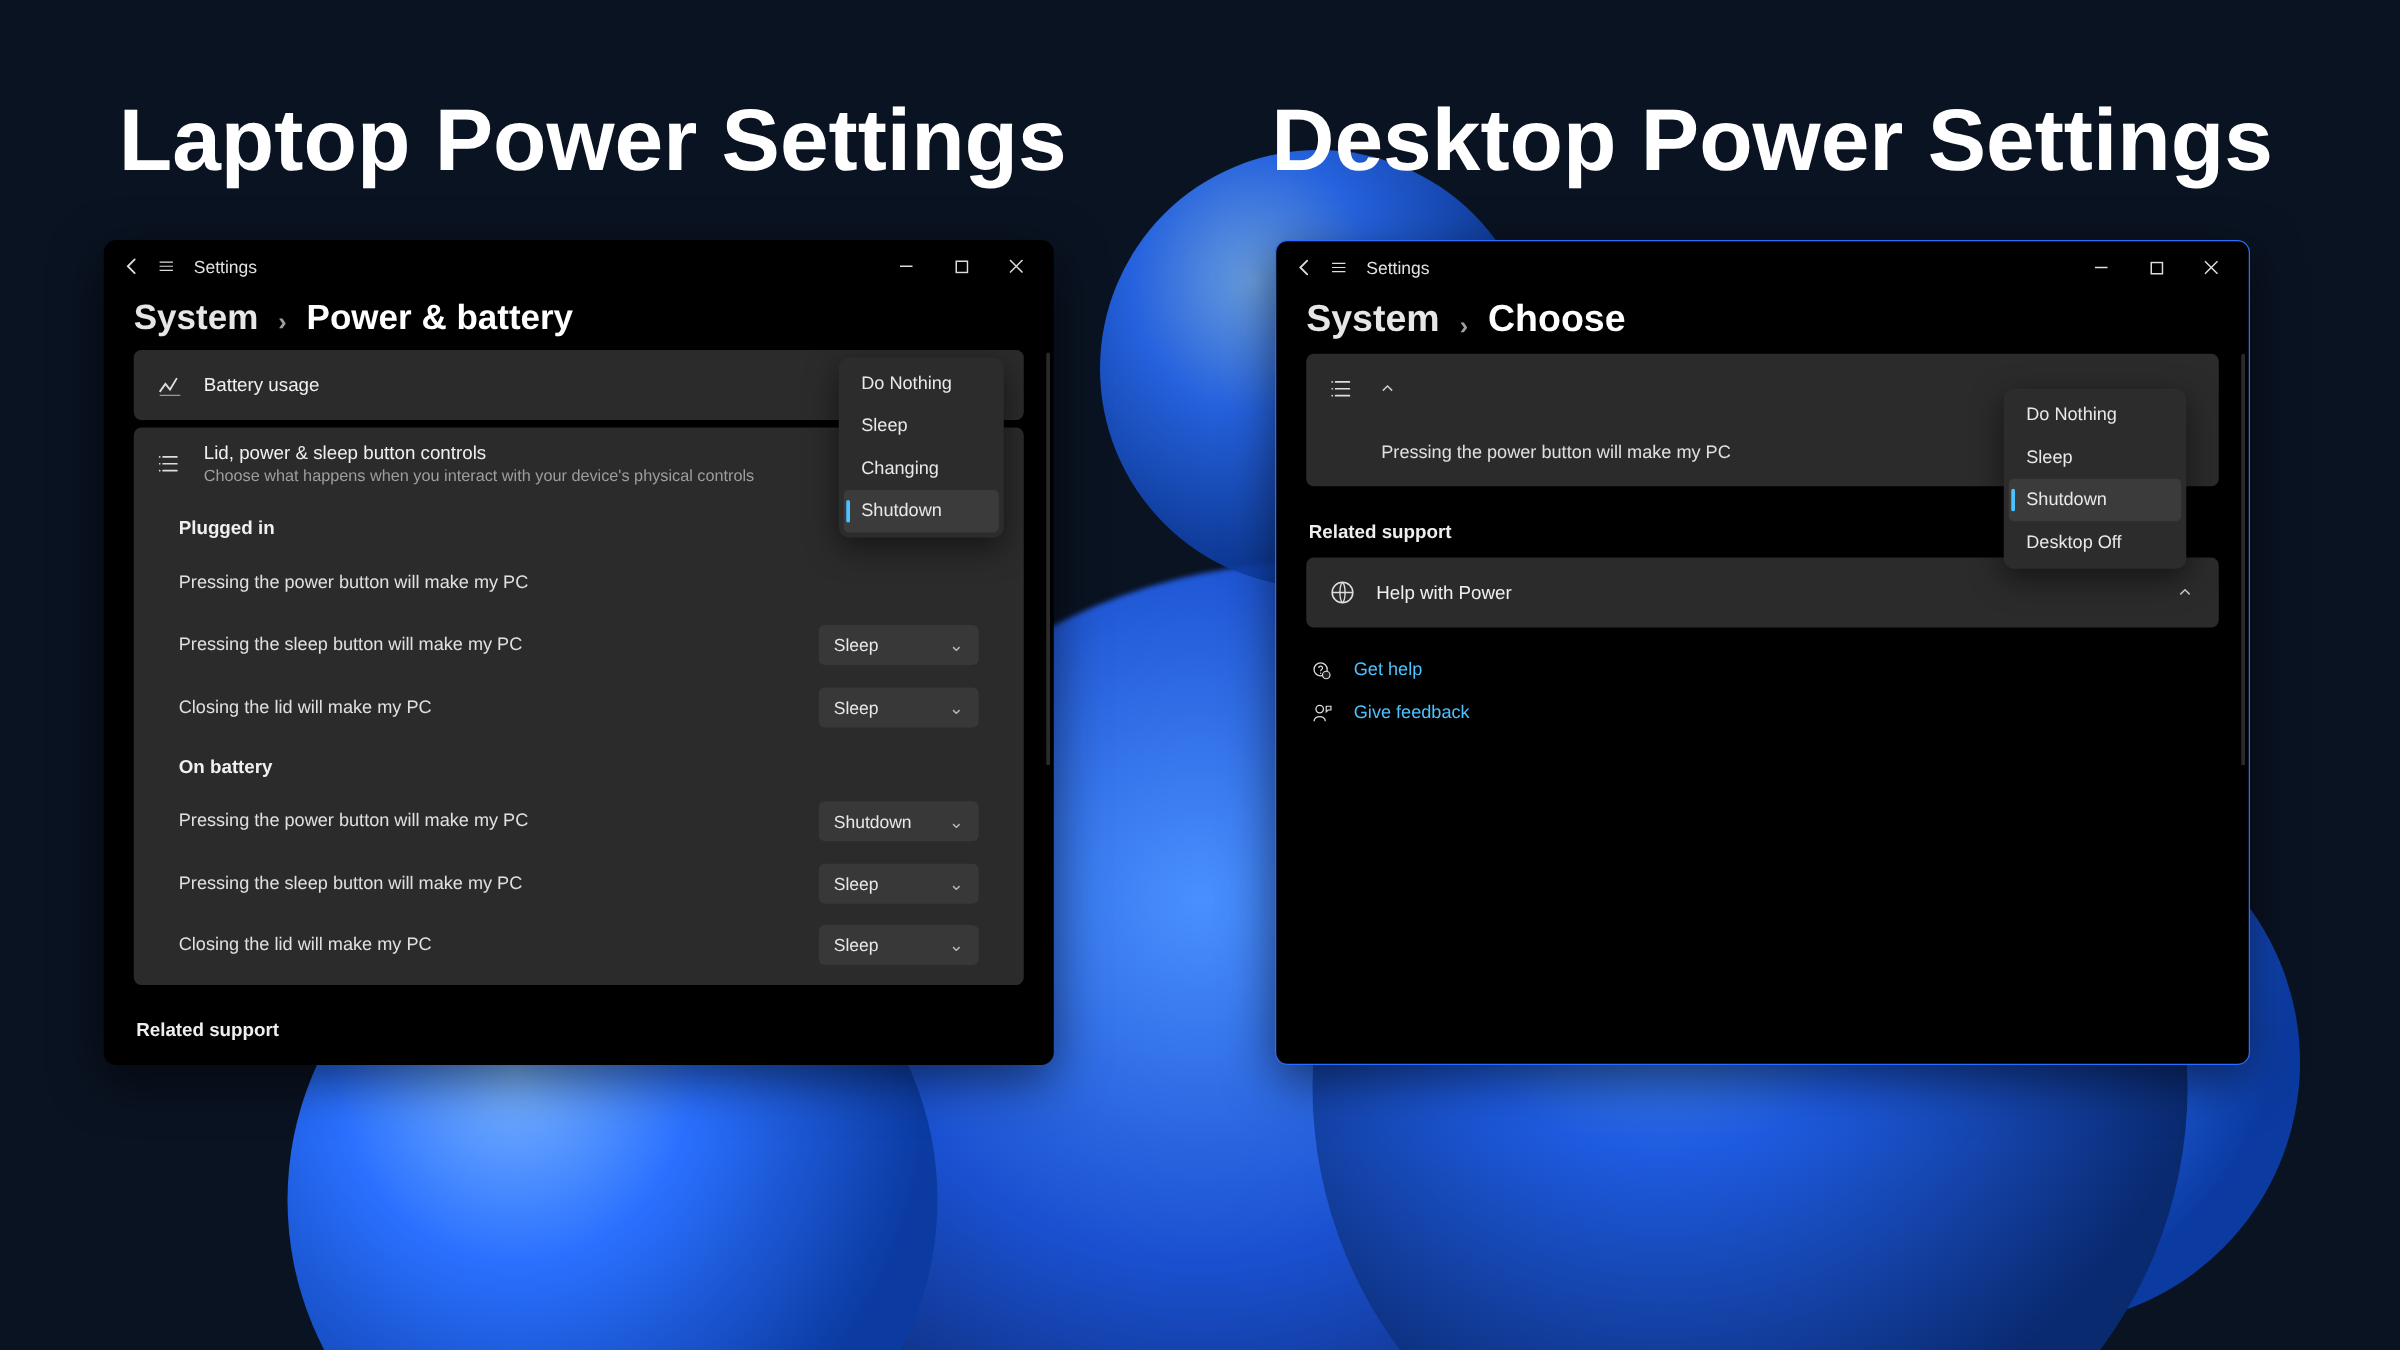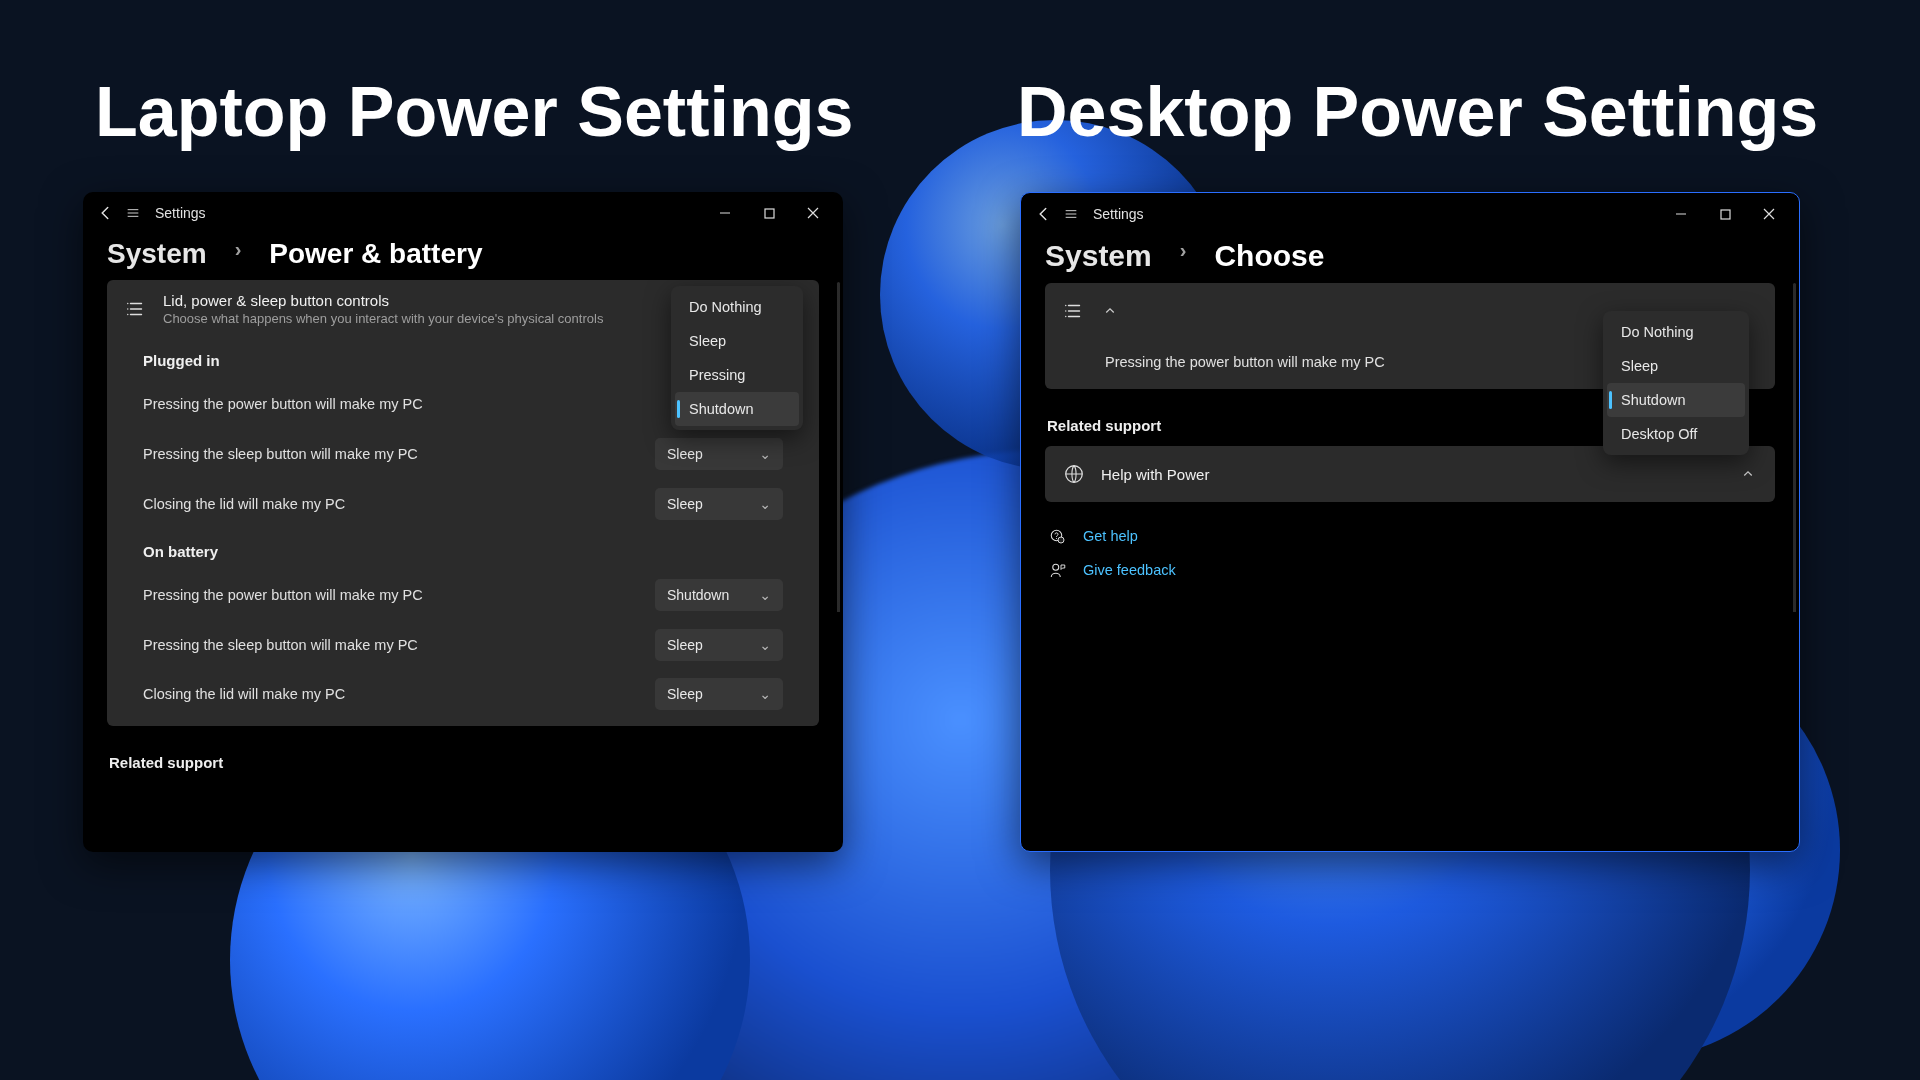--- a/index.html
+++ b/index.html
@@ -67,21 +67,21 @@
     font-size: 16px;
   }
   .tb-title { margin-left: 8px; font-size: 14px; color: #e2e2e2; }
   .tb-spacer { flex: 1; }
   .winctl {
     width: 44px; height: 30px;
     display: flex; align-items: center; justify-content: center;
     color: #cfcfcf;
   }
   .breadcrumb {
-    display: flex; align-items: flex-start; gap: 28px;
+    display: flex; align-items: flex-end; gap: 16px;
     padding: 4px 24px 10px 24px;
     font-size: 28px;
     font-weight: 600;
   }
   .bc-link { color: #e6e6e6; cursor: pointer; }
   .bc-sep { color: #a0a0a0; font-size: 20px; }
   .bc-current { color: #fff; }
   .content {
     padding: 0 24px 12px 24px;
   }
@@ -212,20 +212,38 @@
       </div>
   </div>
 
   <div class="breadcrumb">
     <span class="bc-link">System</span>
     <span class="bc-sep">›</span>
     <span class="bc-current">Power &amp; battery</span>
   </div>
 
   <div class="content">
+    <div class="card">
+      <div class="card-row">
+        <span>
+          <svg class="icon" viewBox="0 0 24 24">
+              <path d="M3 18l5-7 4 5 6-10" stroke="#ddd" stroke-width="1.6" fill="none"></path>
+              <path d="M3 21h18" stroke="#999" stroke-width="1.2"></path>
+            </svg>
+        </span>
+        <div class="row-text">
+            <div class="row-title">Battery usage</div>
+          </div>
+        <span>
+          <svg class="chev" viewBox="0 0 24 24">
+              <path d="M7 10l5 5 5-5" stroke="#ccc" stroke-width="1.6" fill="none"></path>
+            </svg>
+        </span>
+      </div>
+    </div>
 
     <div class="card" style="position:relative;">
       <div class="card-row">
         <span>
           <svg class="icon" viewBox="0 0 24 24">
               <path d="M6 6h12M6 12h12M6 18h12M3 6h.01M3 12h.01M3 18h.01" stroke="#ddd" stroke-width="1.5" stroke-linecap="round"></path>
             </svg>
         </span>
         <div class="row-text">
           <div class="row-title">Lid, power &amp; sleep button controls</div>
@@ -284,21 +302,21 @@
         </div>
       </div>
     </div>
 
     <div class="subhead" style="padding-left:2px;">Related support</div>
   </div>
 
   <div class="dropdown" id="laptop-dd" style="top:94px; right:40px; width:132px;">
       <div class="dd-item">Do Nothing</div>
       <div class="dd-item">Sleep</div>
-      <div class="dd-item">Pressing</div>
+      <div class="dd-item">Changing</div>
       <div class="dd-item selected">Shutdown</div>
     </div>
 
   <div class="scrollhint"></div>
 </div>
 
 <div class="window" style="left:1020px; top:192px; width:780px; height:660px; border:1px solid #2a6eff;">
   <div class="titlebar">
     <div class="tb-btn">
       <svg class="icon" viewBox="0 0 24 24" width="16" height="16">

